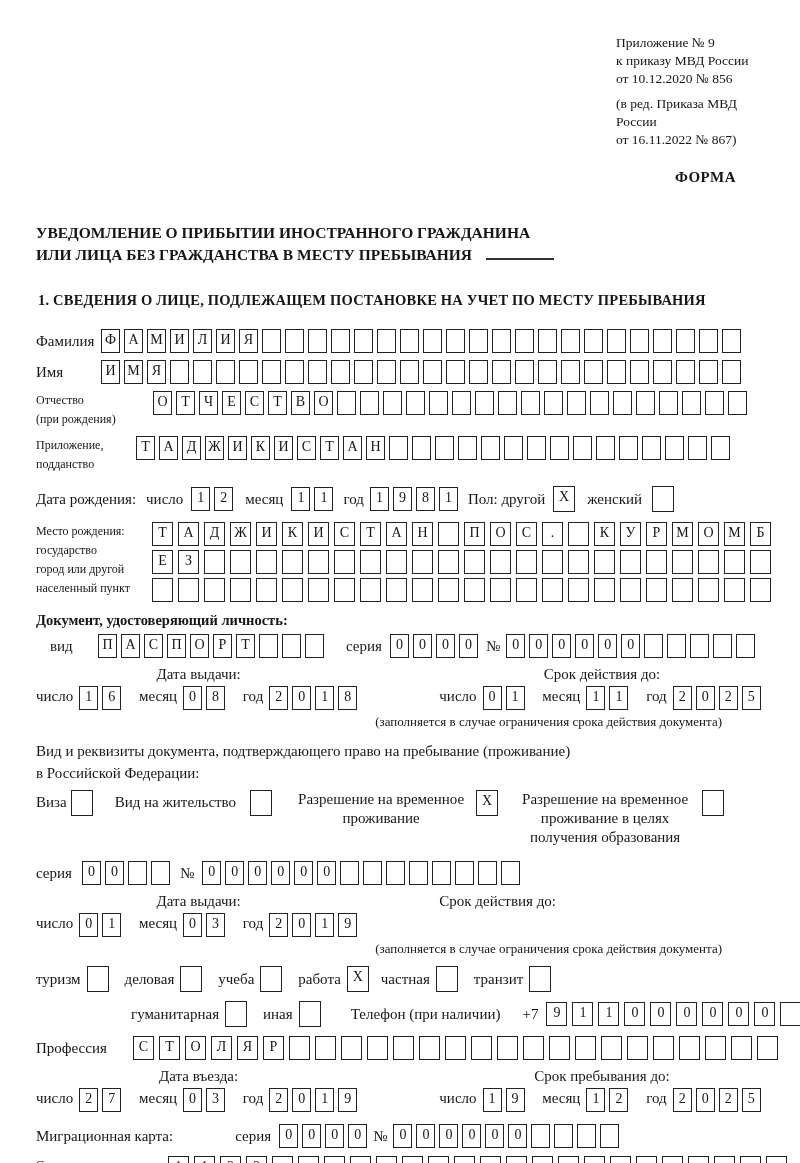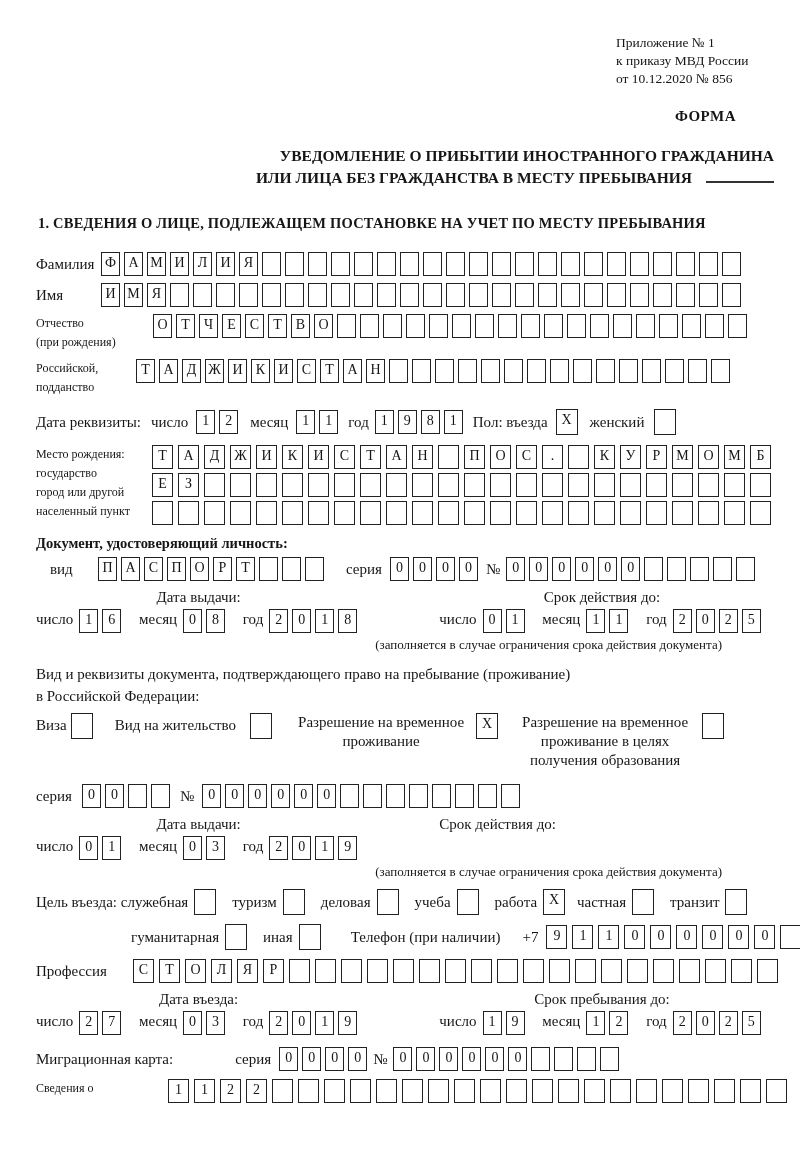--- a/index.html
+++ b/index.html
@@ -6,21 +6,21 @@
   .page {
     width:800px; height:1163px; box-sizing:border-box; margin:0 auto;
     background:#ffffff; color:#161616;
     font-family:"Liberation Serif","DejaVu Serif",serif;
     padding:34px 26px 10px 36px; overflow:hidden; position:relative;
   }
   
   .hdr-right { margin-left:580px; font-size:13.5px; line-height:18px; }
   .hdr-right .blk2 { margin-top:7px; }
   .forma { text-align:right; font-weight:bold; font-size:15px; margin:20px 38px 0 0; letter-spacing:.5px; }
-  .title { text-align:right; font-weight:bold; font-size:15.5px; line-height:22px; margin-top:20px; }
+  .title { text-align:left; font-weight:bold; font-size:15.5px; line-height:22px; margin-top:36px; }
   .blank-line { display:inline-block; width:68px; border-bottom:2px solid #333; height:14px; margin-left:14px; }
   .sec-heading { font-weight:bold; font-size:14.5px; margin-top:26px; margin-left:2px; letter-spacing:.2px; }
 
   
   .cell {
     display:inline-block; box-sizing:border-box;
     width:19px; height:24px; border:1.7px solid #222; margin-right:4px;
     text-align:center; font-size:14px; line-height:20px; vertical-align:middle; background:#fff;
   }
   .cells { white-space:nowrap; }
@@ -54,23 +54,27 @@
   .purpose-row .lbl { margin-right:6px; }
   .pair { display:flex; align-items:center; margin-right:12px; }
   .pair .lbl { margin-right:6px; }
 </style>
 </head>
 <body>
 
 <div class="page">
 
   <div class="hdr-right">
-    <div>Приложение № 1</div>
+    <div>Приложение № 9</div>
     <div>к приказу МВД России</div>
     <div>от 10.12.2020 № 856</div>
+    <div class="blk2">
+      <div>(в ред. Приказа МВД России</div>
+      <div>от 16.11.2022 № 867)</div>
+    </div>
   </div>
 
   <div class="forma">ФОРМА</div>
 
   <div class="title">
     <div>УВЕДОМЛЕНИЕ О ПРИБЫТИИ ИНОСТРАННОГО ГРАЖДАНИНА</div>
     <div><span>ИЛИ ЛИЦА БЕЗ ГРАЖДАНСТВА В МЕСТУ ПРЕБЫВАНИЯ</span><span class="blank-line"></span></div>
   </div>
 
   <div class="sec-heading">1. СВЕДЕНИЯ О ЛИЦЕ, ПОДЛЕЖАЩЕМ ПОСТАНОВКЕ НА УЧЕТ ПО МЕСТУ ПРЕБЫВАНИЯ</div>
@@ -88,35 +92,35 @@
   <div class="row">
     <span class="lbl2 w-patr">
       <span>Отчество</span><br>
       <span>(при рождения)</span>
     </span>
     <span class="cells"><span class="cell">О</span><span class="cell">Т</span><span class="cell">Ч</span><span class="cell">Е</span><span class="cell">С</span><span class="cell">Т</span><span class="cell">В</span><span class="cell">О</span><span class="cell"></span><span class="cell"></span><span class="cell"></span><span class="cell"></span><span class="cell"></span><span class="cell"></span><span class="cell"></span><span class="cell"></span><span class="cell"></span><span class="cell"></span><span class="cell"></span><span class="cell"></span><span class="cell"></span><span class="cell"></span><span class="cell"></span><span class="cell"></span><span class="cell"></span><span class="cell"></span></span>
   </div>
 
   <div class="row">
     <span class="lbl2 w-cit">
-      <span>Российской,</span><br>
+      <span>Приложение,</span><br>
       <span>подданство</span>
     </span>
     <span class="cells"><span class="cell">Т</span><span class="cell">А</span><span class="cell">Д</span><span class="cell">Ж</span><span class="cell">И</span><span class="cell">К</span><span class="cell">И</span><span class="cell">С</span><span class="cell">Т</span><span class="cell">А</span><span class="cell">Н</span><span class="cell"></span><span class="cell"></span><span class="cell"></span><span class="cell"></span><span class="cell"></span><span class="cell"></span><span class="cell"></span><span class="cell"></span><span class="cell"></span><span class="cell"></span><span class="cell"></span><span class="cell"></span><span class="cell"></span><span class="cell"></span><span class="cell"></span></span>
   </div>
 
   <div class="row" style="align-items:center; margin-top:12px;">
-    <span class="lbl" style="margin-right:10px;">Дата реквизиты:</span>
+    <span class="lbl" style="margin-right:10px;">Дата рождения:</span>
     <span class="lbl" style="margin-right:8px;">число</span>
     <span class="cells"><span class="cell">1</span><span class="cell">2</span></span>
     <span class="lbl" style="margin:0 8px;">месяц</span>
     <span class="cells"><span class="cell">1</span><span class="cell">1</span></span>
     <span class="lbl" style="margin:0 6px;">год</span>
     <span class="cells"><span class="cell">1</span><span class="cell">9</span><span class="cell">8</span><span class="cell">1</span></span>
-    <span class="lbl" style="margin:0 8px 0 6px;">Пол: въезда</span>
+    <span class="lbl" style="margin:0 8px 0 6px;">Пол: другой</span>
     <span class="cell checkbox">X</span>
     <span class="lbl" style="margin:0 10px 0 8px;">женский</span>
     <span class="cell checkbox"></span>
   </div>
 
   <div class="row" style="margin-top:10px;">
     <span class="lbl2 w-place">
       <span>Место рождения:</span><br>
       <span>государство</span><br>
       <span>город или другой</span><br>
@@ -200,24 +204,20 @@
       </div>
     </div>
     <div class="date-col" style="margin-left:78px;">
       <div class="date-title">Срок действия до:</div>
     </div>
   </div>
   <div class="validity-note">(заполняется в случае ограничения срока действия документа)</div>
 
   <div class="row purpose-row" style="align-items:center; margin-top:9px;">
     <span class="pair">
-        <span class="lbl">Цель въезда: служебная</span>
-        <span class="cell checkbox"></span>
-      </span>
-    <span class="pair">
         <span class="lbl">туризм</span>
         <span class="cell checkbox"></span>
       </span>
     <span class="pair">
         <span class="lbl">деловая</span>
         <span class="cell checkbox"></span>
       </span>
     <span class="pair">
         <span class="lbl">учеба</span>
         <span class="cell checkbox"></span>

